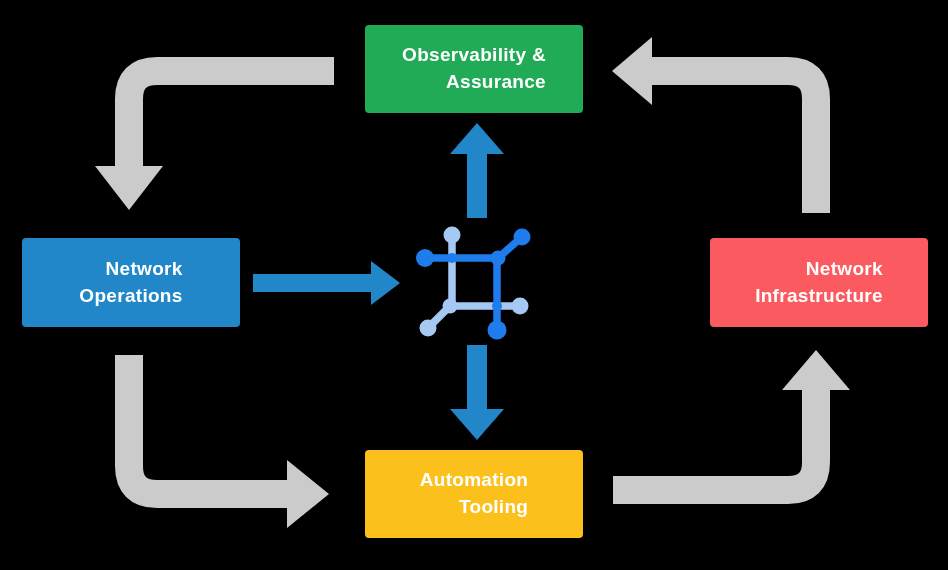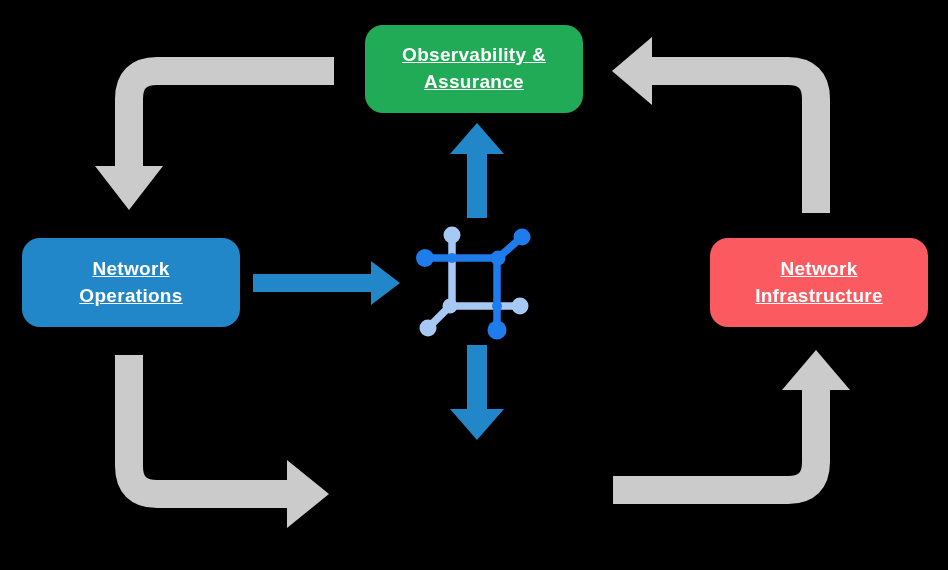--- a/index.html
+++ b/index.html
@@ -8,22 +8,22 @@
     --icon_light_blue:#A6C9F4; --text:#FFFFFF;
   }
   html,body { margin:0; padding:0; background:#111; }
   .stage {
     position:relative; width:948px; height:570px; overflow:hidden;
     background:var(--background);
     font-family:"Liberation Sans", sans-serif;
   }
   .stage svg { position:absolute; left:0; top:0; }
   .node-box {
-    position:absolute; border-radius:18px; color:var(--text);
-    display:flex; align-items:center; justify-content:center; text-align:center;text-decoration:underline;
+    position:absolute; border-radius:4px; color:var(--text);
+    display:flex; align-items:center; justify-content:center; text-align:right;
   }
   .node-label {
     white-space:pre-line; font-size:19px; font-weight:600;
     letter-spacing:0.3px; line-height:1.4;
   }
   .bg-green  { background:var(--green); }
   .bg-blue   { background:var(--blue); }
   .bg-red    { background:var(--red); }
   .bg-yellow { background:var(--yellow); }
   .pos-observability  { left:365px; top:25px;  width:218px; height:88px; }
@@ -113,14 +113,18 @@
   <div class="node-box bg-blue pos-netops">
     <span class="node-label">Network
 Operations</span>
   </div>
 
   <div class="node-box bg-red pos-netinfra">
     <span class="node-label">Network
 Infrastructure</span>
   </div>
 
+  <div class="node-box bg-yellow pos-automation">
+    <span class="node-label">Automation
+Tooling</span>
+  </div>
 
 </div>
 
 </body></html>

